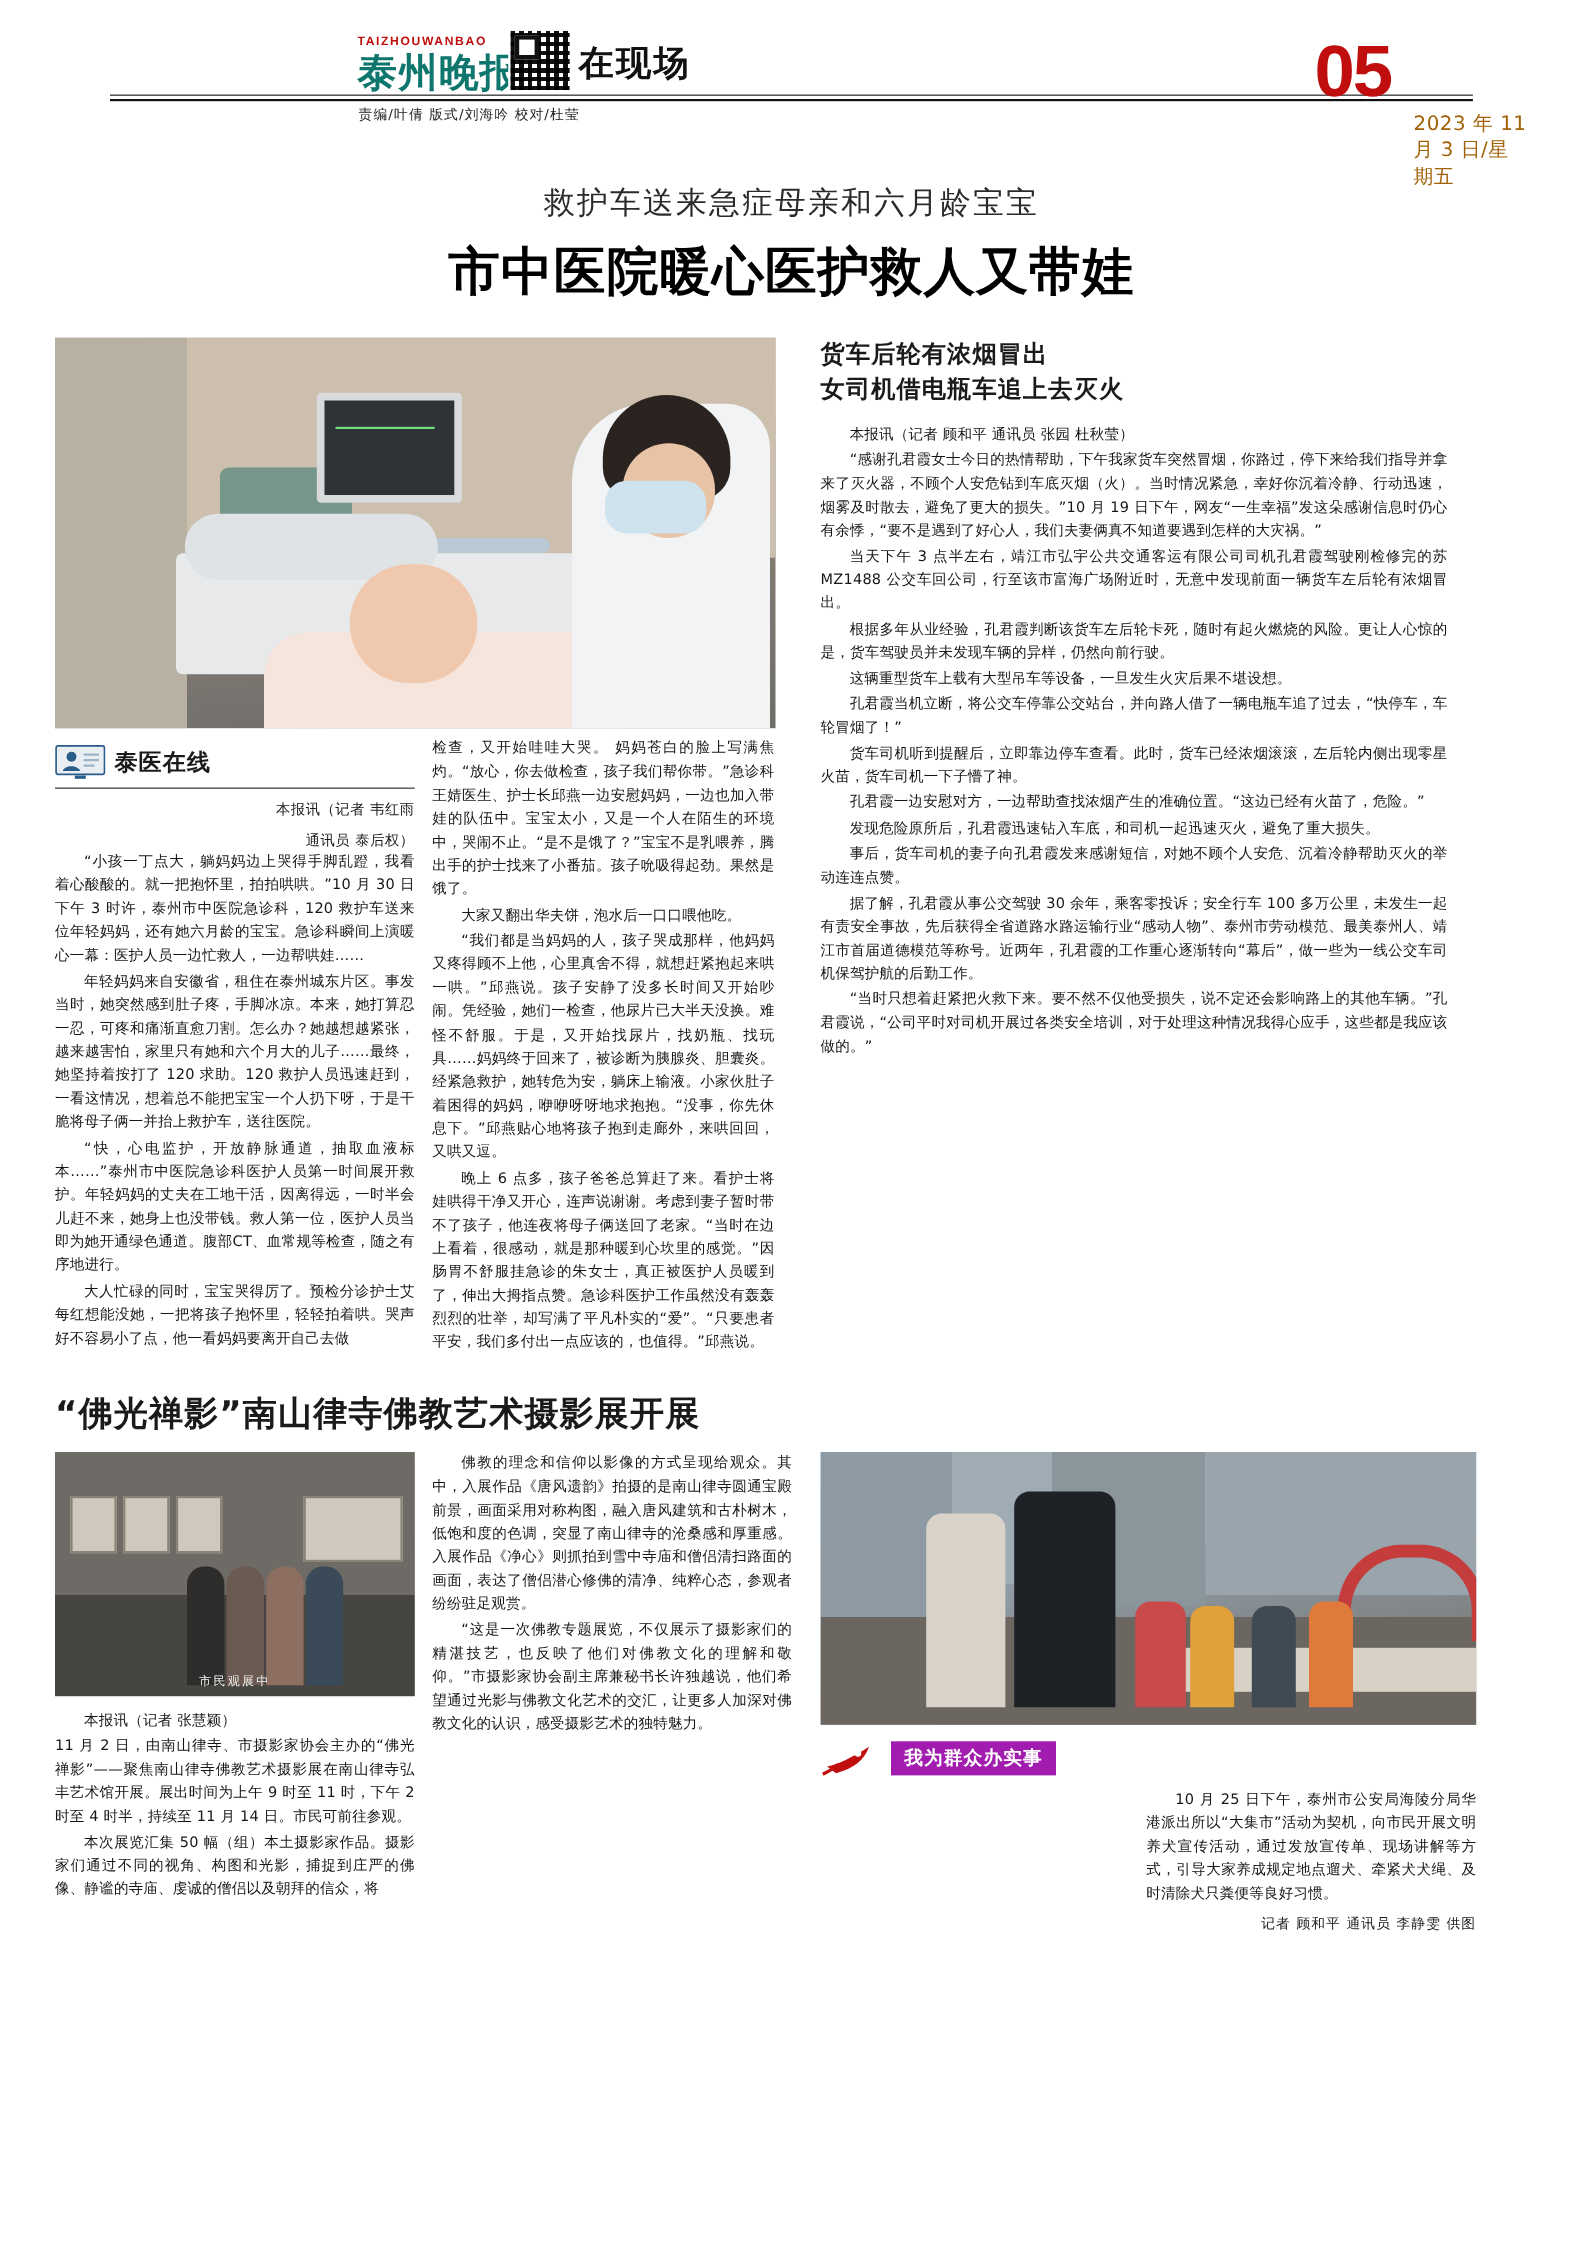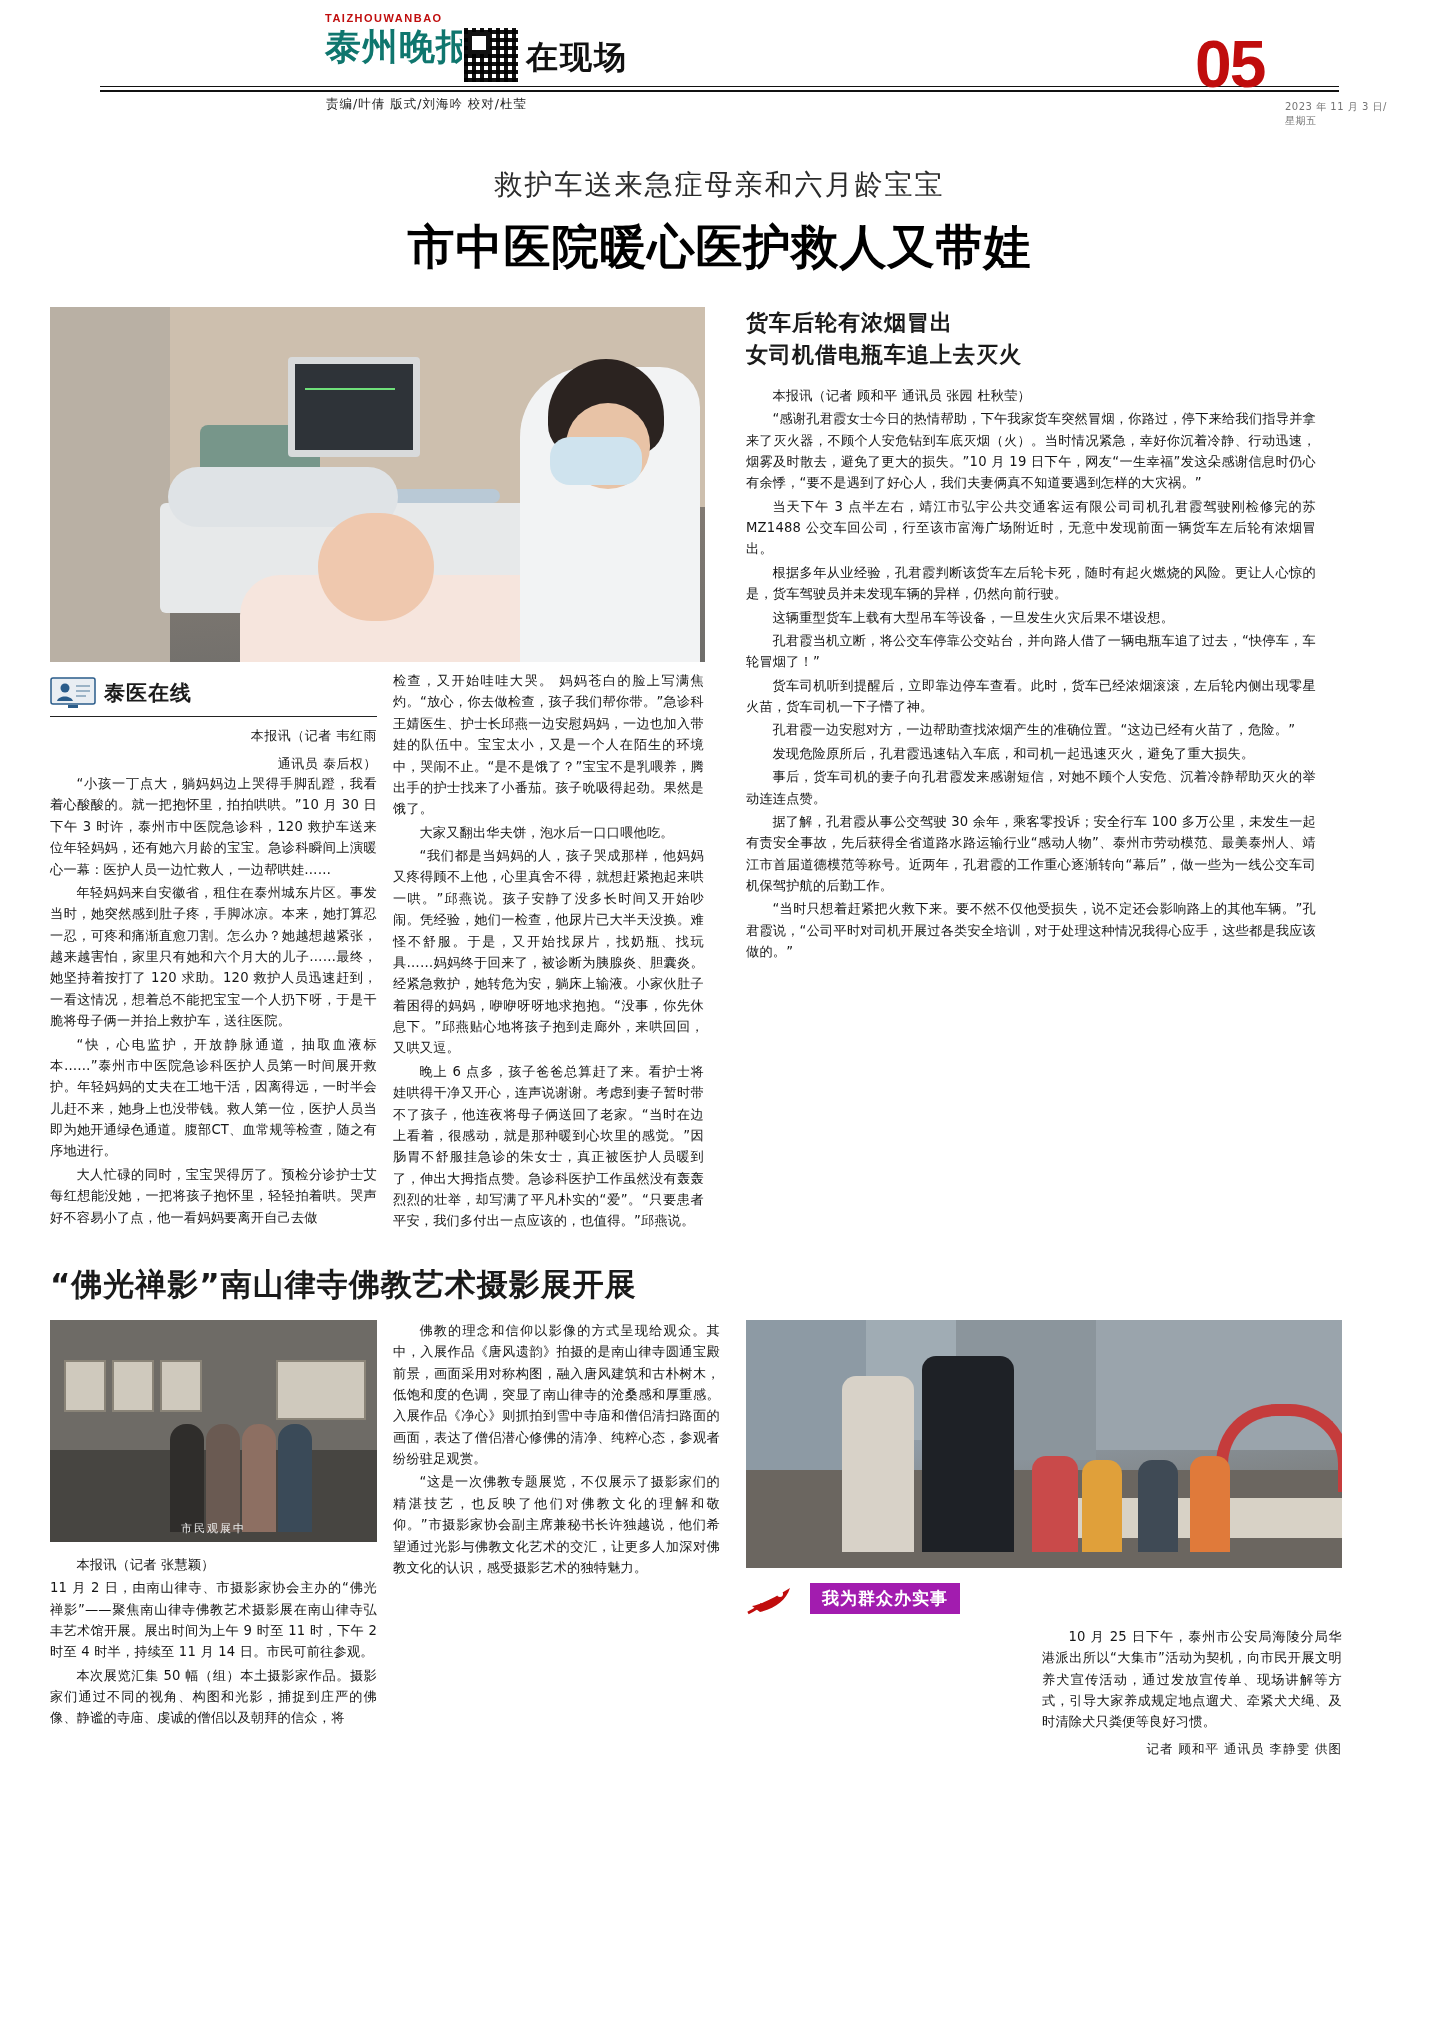--- a/index.html
+++ b/index.html
@@ -8,40 +8,40 @@
     background:#ffffff;
     font-family:"DejaVu Sans", sans-serif;
     color:#1a1a1a;
     overflow:hidden;
     position:relative;
   }
   .page { position:relative; width:1439px; height:2040px; box-sizing:border-box; padding:0 50px; }
 
   
   .masthead { position:relative; height:122px; }
-  .mast-left { position:absolute; left:275px; top:12px; width:200px; }
+  .mast-left { position:absolute; left:275px; top:32px; width:200px; }
   .mast-pinyin { font-size:11px; letter-spacing:1.5px; color:#c00d0d; font-weight:bold; font-family:"Liberation Sans", sans-serif; }
   .mast-name {
     font-size:36px; font-weight:bold; color:#0f766e; letter-spacing:1px;
     font-family:"DejaVu Serif", serif; line-height:1.15; margin-top:2px;
   }
   .qr { position:absolute; left:412px; top:26px; width:54px; height:54px;
         background:
           repeating-linear-gradient(90deg,#111 0 4px,#fff 4px 8px),
           repeating-linear-gradient(0deg,#111 0 4px,#fff 4px 8px);
         background-blend-mode:multiply;
         border:2px solid #fff;
   }
   .qr::after{ content:""; position:absolute; left:4px; top:4px; width:14px; height:14px; border:4px solid #111; background:#fff;}
   .section-title { position:absolute; left:476px; top:36px; font-size:32px; font-weight:bold; letter-spacing:2px; color:#111; font-family:"DejaVu Serif", serif;}
   .mast-rule1 { position:absolute; left:50px; right:50px; top:86px; border-top:1px solid #111; }
   .mast-rule2 { position:absolute; left:50px; right:50px; top:90px; border-top:2px solid #111; }
   .credits { position:absolute; left:276px; top:96px; font-size:12.5px; letter-spacing:1px; color:#222; }
   .pagenum { position:absolute; left:1145px; top:26px; font-size:66px; color:#c00d0d; font-weight:bold; font-family:"Liberation Sans", sans-serif; letter-spacing:-2px;}
-  .pagedate { position:absolute; left:1235px; top:100px; font-size:10px; color:#737373; letter-spacing:0.5px;}
+  .pagedate { position:absolute; left:1235px; top:100px; font-size:18px; color:#a16207; letter-spacing:0.5px;}
 
   
   .head-wrap { text-align:center; margin-top:44px; }
   .head-sub { font-size:28px; letter-spacing:2px; color:#2b2b2b; font-family:"DejaVu Serif", serif; }
   .head-main { font-size:47px; font-weight:bold; letter-spacing:1px; color:#000; margin-top:12px; font-family:"DejaVu Sans", sans-serif;}
 
   
   .cols { display:flex; margin-top:28px; }
   .col { box-sizing:border-box; }
   .col-a { width:327px; }

